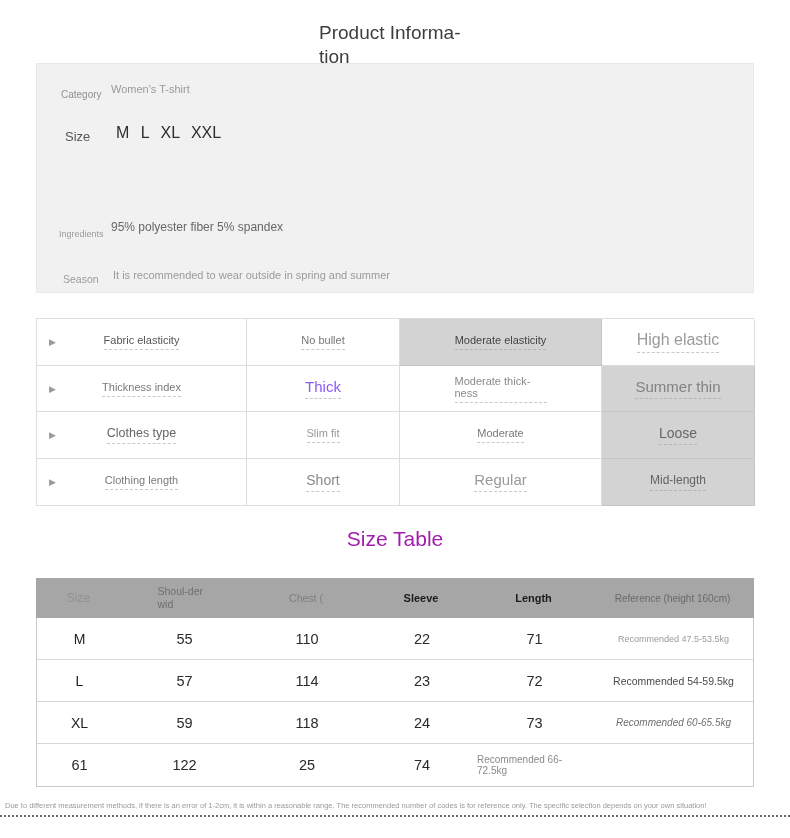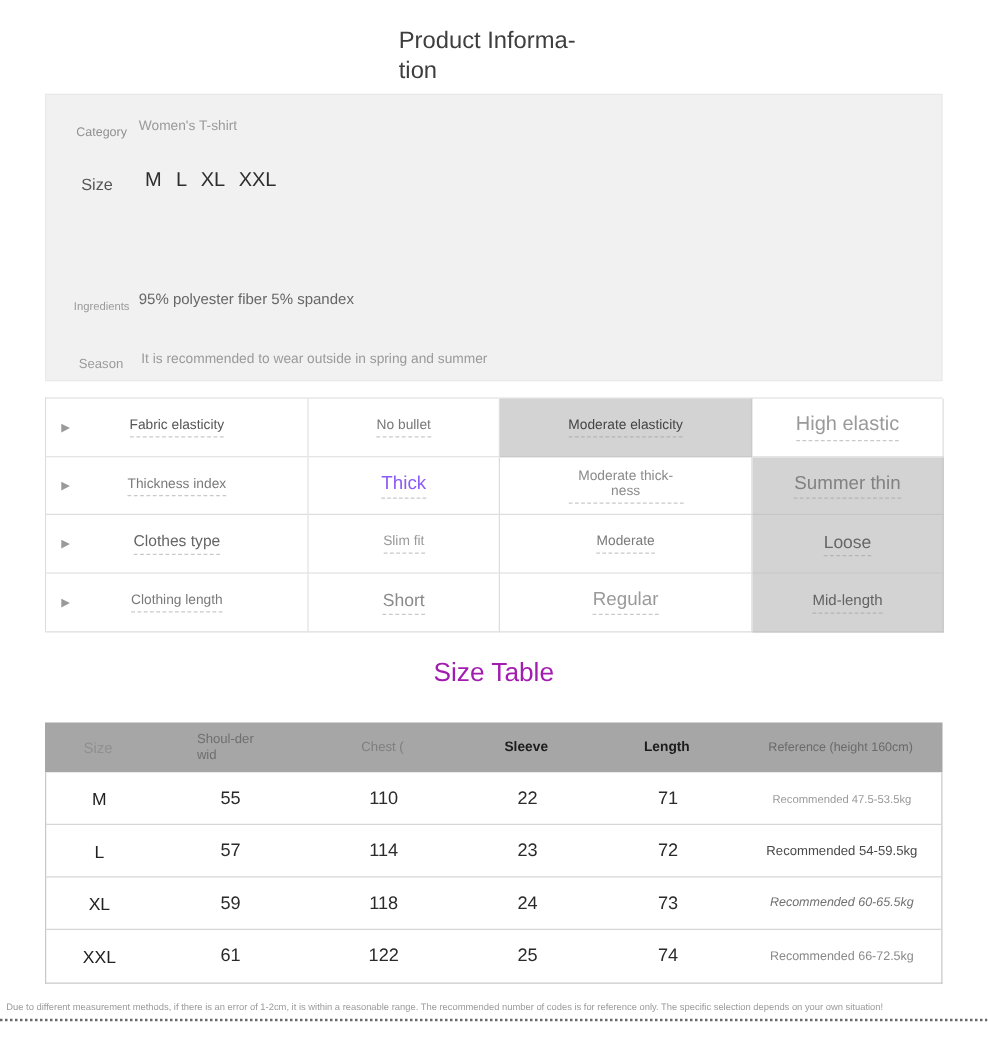--- a/index.html
+++ b/index.html
@@ -5,21 +5,21 @@
   * { margin:0; padding:0; box-sizing:border-box; }
   html,body { width:790px; height:838px; background:#ffffff;
     font-family:"Liberation Sans","DejaVu Sans",sans-serif; position:relative; overflow:hidden; }
 
   
   .page-title { position:absolute; top:21px; left:0; right:0; }
   .page-title .inner { width:152px; margin:0 auto; font-size:19px; line-height:1.28;
     color:#3e3e3e; text-align:left; }
 
   
-  .info-box { position:absolute; left:36px; top:75px; width:718px; height:230px;
+  .info-box { position:absolute; left:36px; top:63px; width:718px; height:230px;
     background:#f1f1f1; border:1px solid #e9e9e9; }
   .info-row { position:absolute; }
   .info-label { color:#8f8f8f; }
   .cat-row { left:24px; top:20px; } .cat-row .info-label { font-size:10px; }
   .cat-row .info-value { position:absolute; left:50px; top:-1px; font-size:11px; color:#9a9a9a; white-space:nowrap; }
   .size-row { left:28px; top:63px; } .size-row .info-label { font-size:13px; color:#555; }
   .size-row .info-value { position:absolute; left:51px; top:-3px; font-size:16px; color:#2e2e2e; word-spacing:7px; white-space:nowrap; }
   .ing-row { left:22px; top:159px; } .ing-row .info-label { font-size:9px; color:#9b9b9b; }
   .ing-row .info-value { position:absolute; left:52px; top:-3px; font-size:12px; color:#666; white-space:nowrap; }
   .sea-row { left:26px; top:205px; } .sea-row .info-label { font-size:10.5px; color:#9b9b9b; }
@@ -38,21 +38,21 @@
   .dash-u { border-bottom:1px dashed #c9c9c9; padding-bottom:3px; display:inline-block; }
   .sel .dash-u { border-bottom-color:#b5b5b5; }
   
   .a-r0-c0 { font-size:11px; color:#555; }
   .a-r0-c1 { font-size:11px; color:#777; }
   .a-r0-c2 { font-size:11px; color:#444; }
   .a-r0-c3 { font-size:16px; color:#9a9a9a; }
   .a-r1-c0 { font-size:11px; color:#7a7a7a; }
   .a-r1-c1 { font-size:15px; color:#8b5cf6; }
   .a-r1-c2 { font-size:11px; color:#8a8a8a; }
-  .a-r1-c2 .dash-u { width:92px; text-align:center; }
+  .a-r1-c2 .dash-u { width:92px; text-align:left; }
   .a-r1-c3 { font-size:15px; color:#828282; }
   .a-r2-c0 { font-size:12.5px; color:#666; }
   .a-r2-c1 { font-size:11px; color:#9a9a9a; }
   .a-r2-c2 { font-size:11px; color:#7a7a7a; }
   .a-r2-c3 { font-size:14px; color:#666; }
   .a-r3-c0 { font-size:11px; color:#7a7a7a; }
   .a-r3-c1 { font-size:14px; color:#8a8a8a; }
   .a-r3-c2 { font-size:15px; color:#9a9a9a; }
   .a-r3-c3 { font-size:12px; color:#636363; }
 
@@ -205,21 +205,20 @@
     </div>
     <div class="st-row r2">
       <div class="st-cell b-size">XL</div>
       <div class="st-cell b-num">59</div>
       <div class="st-cell b-num">118</div>
       <div class="st-cell b-num">24</div>
       <div class="st-cell b-num">73</div>
       <div class="st-cell b-ref">Recommended 60-65.5kg</div>
     </div>
     <div class="st-row r3">
-      <div class="st-cell b-size">XXL</div>
       <div class="st-cell b-num">61</div>
       <div class="st-cell b-num">122</div>
       <div class="st-cell b-num">25</div>
       <div class="st-cell b-num">74</div>
       <div class="st-cell b-ref">Recommended 66-72.5kg</div>
     </div>
   </div>
 </div>
 
 <div class="footer-note">Due to different measurement methods, if there is an error of 1-2cm, it is within a reasonable range. The recommended number of codes is for reference only. The specific selection depends on your own situation!</div>

